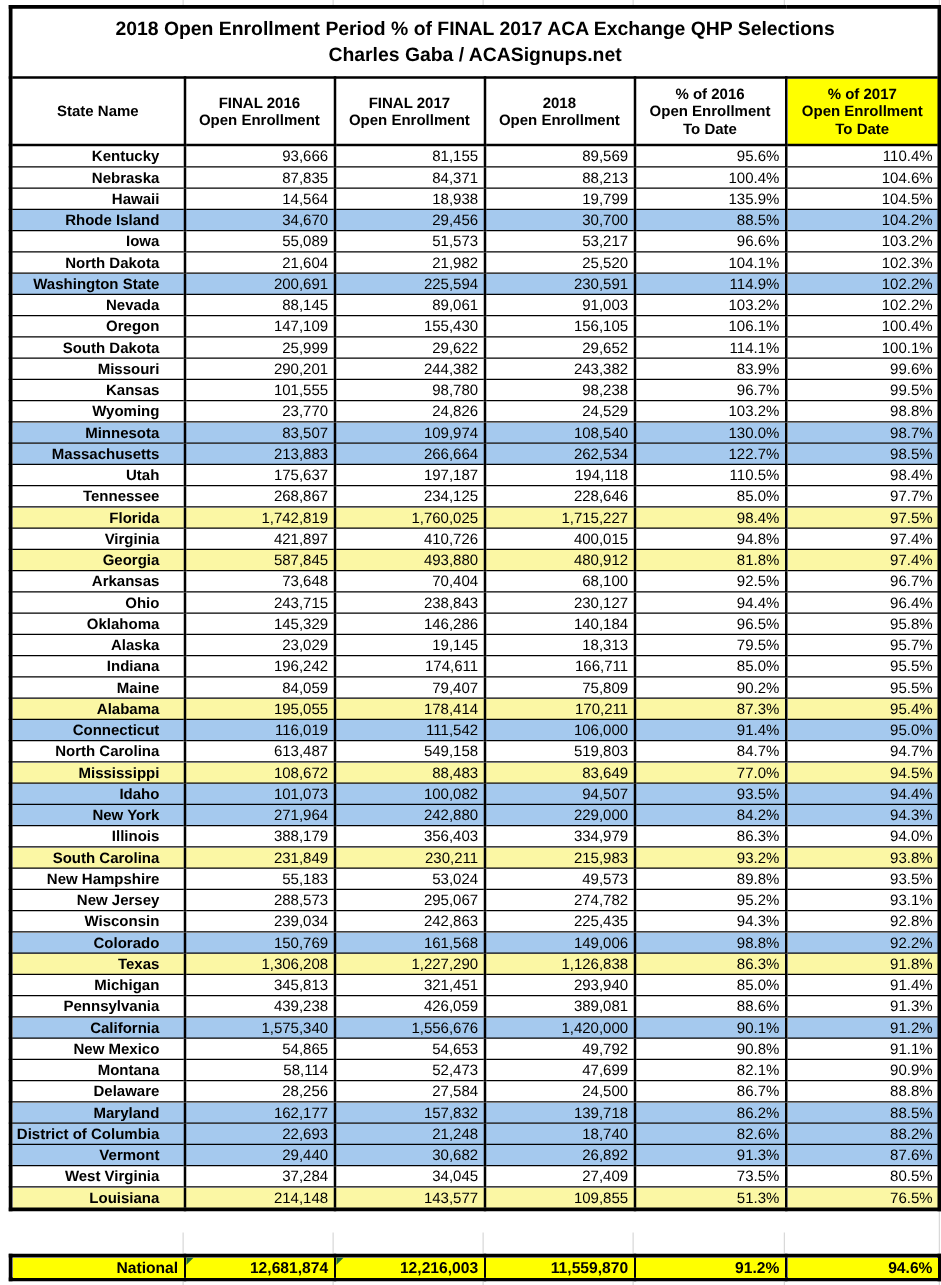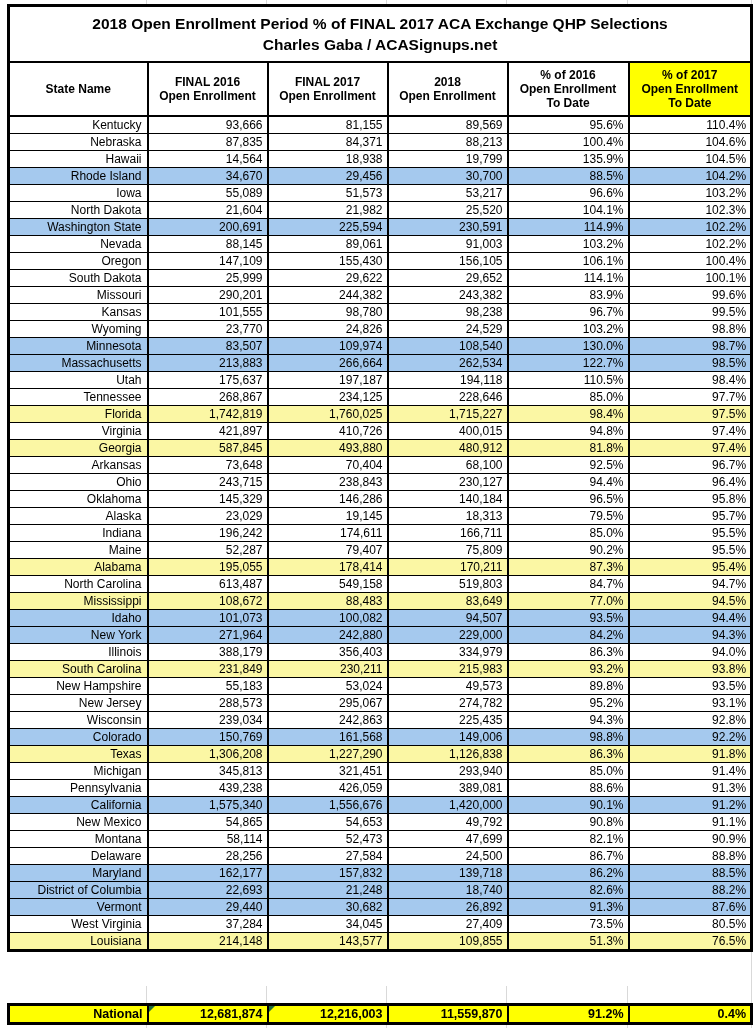--- a/index.html
+++ b/index.html
@@ -28,21 +28,21 @@
   #main-table tbody td {
     height:16px; font-size:12px; text-align:right; padding:0 4px 0 2px;
     border-left:2px solid var(--border-black,#000);
     border-right:2px solid var(--border-black,#000);
     border-top:1px solid var(--border-black,#000);
     border-bottom:1px solid var(--border-black,#000);
     background:#fff;
   }
   #main-table tbody tr.hl-blue td   { background:var(--row-blue,#a5c9ee); }
   #main-table tbody tr.hl-yellow td { background:var(--row-yellow,#fbf7a4); }
-  #main-table tbody td.state  { font-weight:normal; padding-right:5px; }
+  #main-table tbody td.state  { font-weight:bold; padding-right:19px; }
   #main-table tbody td.bold18 { font-weight:normal; }
   #national-table {
     position:absolute; left:7px; top:1003px; width:743px;
     border-collapse:collapse; table-layout:fixed;
     border:3px solid var(--border-black,#000);
   }
   #national-table td {
     position:relative; height:16px; font-size:12.5px; font-weight:bold;
     text-align:right; padding:0 4px 0 2px; white-space:nowrap; overflow:hidden;
     border:2px solid var(--border-black,#000);
@@ -304,33 +304,41 @@
         <tr>
           <td class="state">Indiana</td>
           <td>196,242</td>
           <td>174,611</td>
           <td class="bold18">166,711</td>
           <td>85.0%</td>
           <td>95.5%</td>
         </tr>
         <tr>
           <td class="state">Maine</td>
-          <td>52,287</td>
+          <td>84,059</td>
           <td>79,407</td>
           <td class="bold18">75,809</td>
           <td>90.2%</td>
           <td>95.5%</td>
         </tr>
         <tr class="hl-yellow">
           <td class="state">Alabama</td>
           <td>195,055</td>
           <td>178,414</td>
           <td>170,211</td>
           <td>87.3%</td>
           <td>95.4%</td>
+        </tr>
+        <tr class="hl-blue">
+          <td class="state">Connecticut</td>
+          <td>116,019</td>
+          <td>111,542</td>
+          <td>106,000</td>
+          <td>91.4%</td>
+          <td>95.0%</td>
         </tr>
         <tr>
           <td class="state">North Carolina</td>
           <td>613,487</td>
           <td>549,158</td>
           <td class="bold18">519,803</td>
           <td>84.7%</td>
           <td>94.7%</td>
         </tr>
         <tr class="hl-yellow">
@@ -513,18 +521,18 @@
         <col style="width:121px">
         <col style="width:123px">
     </colgroup>
     <tbody>
         <tr>
       <td>National</td>
       <td><span class="note-tri"></span><span>12,681,874</span></td>
       <td><span class="note-tri"></span><span>12,216,003</span></td>
       <td>11,559,870</td>
       <td>91.2%</td>
-      <td>0.4%</td>
+      <td>94.6%</td>
     </tr>
   </tbody>
     </table>
 
 </div>
 
 </body></html>

